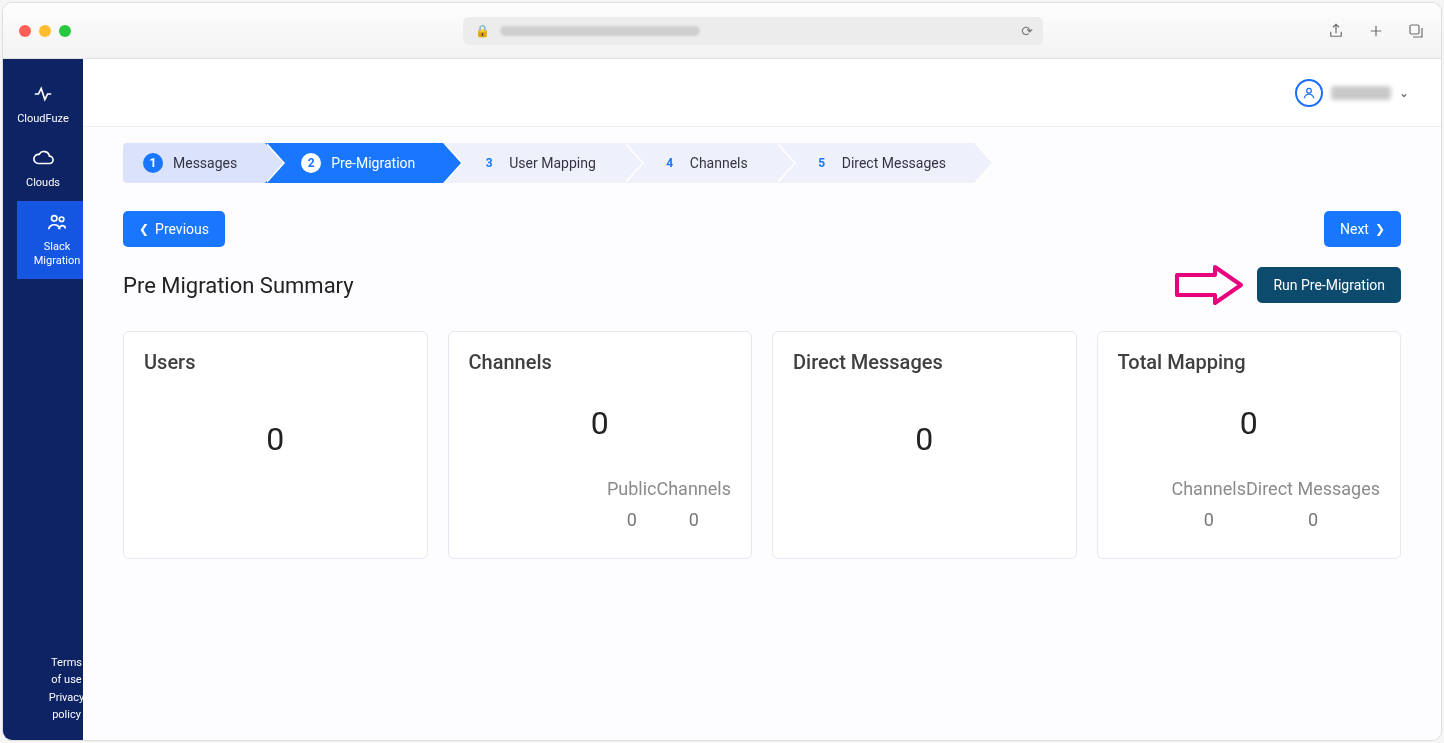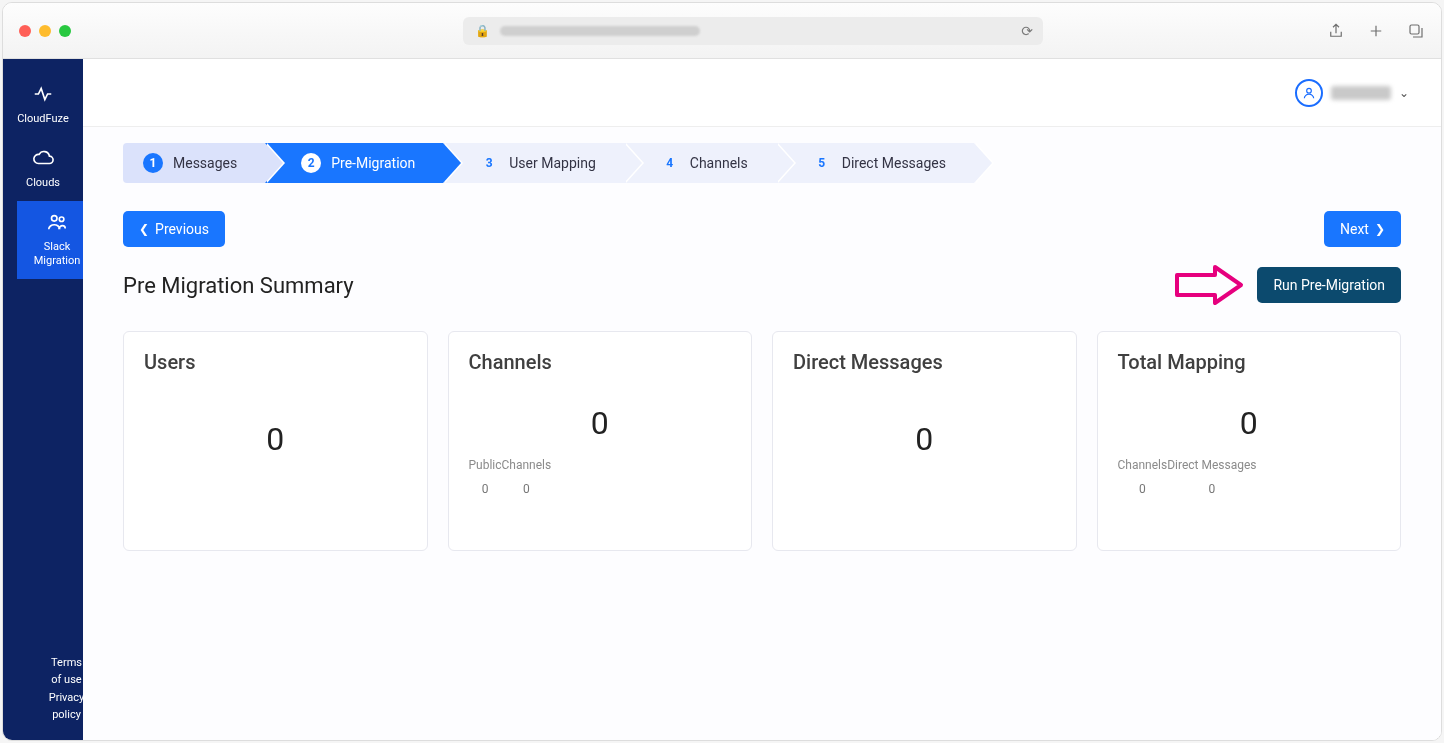--- a/index.html
+++ b/index.html
@@ -69,21 +69,21 @@
 
   .arrow-annot { position:relative; }
   .arrow-annot svg { position:absolute; left:-82px; top:-4px; }
 
   
   .cards { display:flex; gap:20px; }
   .card { flex:1; border:1px solid #e7e8ef; border-radius:6px; background:#fff; padding:18px 20px 28px; min-height:220px; }
   .card h4 { font-size:20px; font-weight:500; color:#404040; margin-bottom:30px; }
   .big-num { font-size:32px; font-weight:400; text-align:center; color:#222; }
   .big-num.centerv { margin-top:46px; }
-  .sub-cols { display:flex; justify-content:flex-start; margin-top:16px; color:#8b8b8b; font-size:12px; }
+  .sub-cols { display:flex; justify-content:flex-end; margin-top:36px; color:#8b8b8b; font-size:18px; }
   .sub-col { text-align:center; }
   .sub-col .sub-val { margin-top:10px; color:#777; }
 </style>
 </head>
 <body>
 
 <div class="window">
 
   <div class="chrome">
     <div class="traffic">

